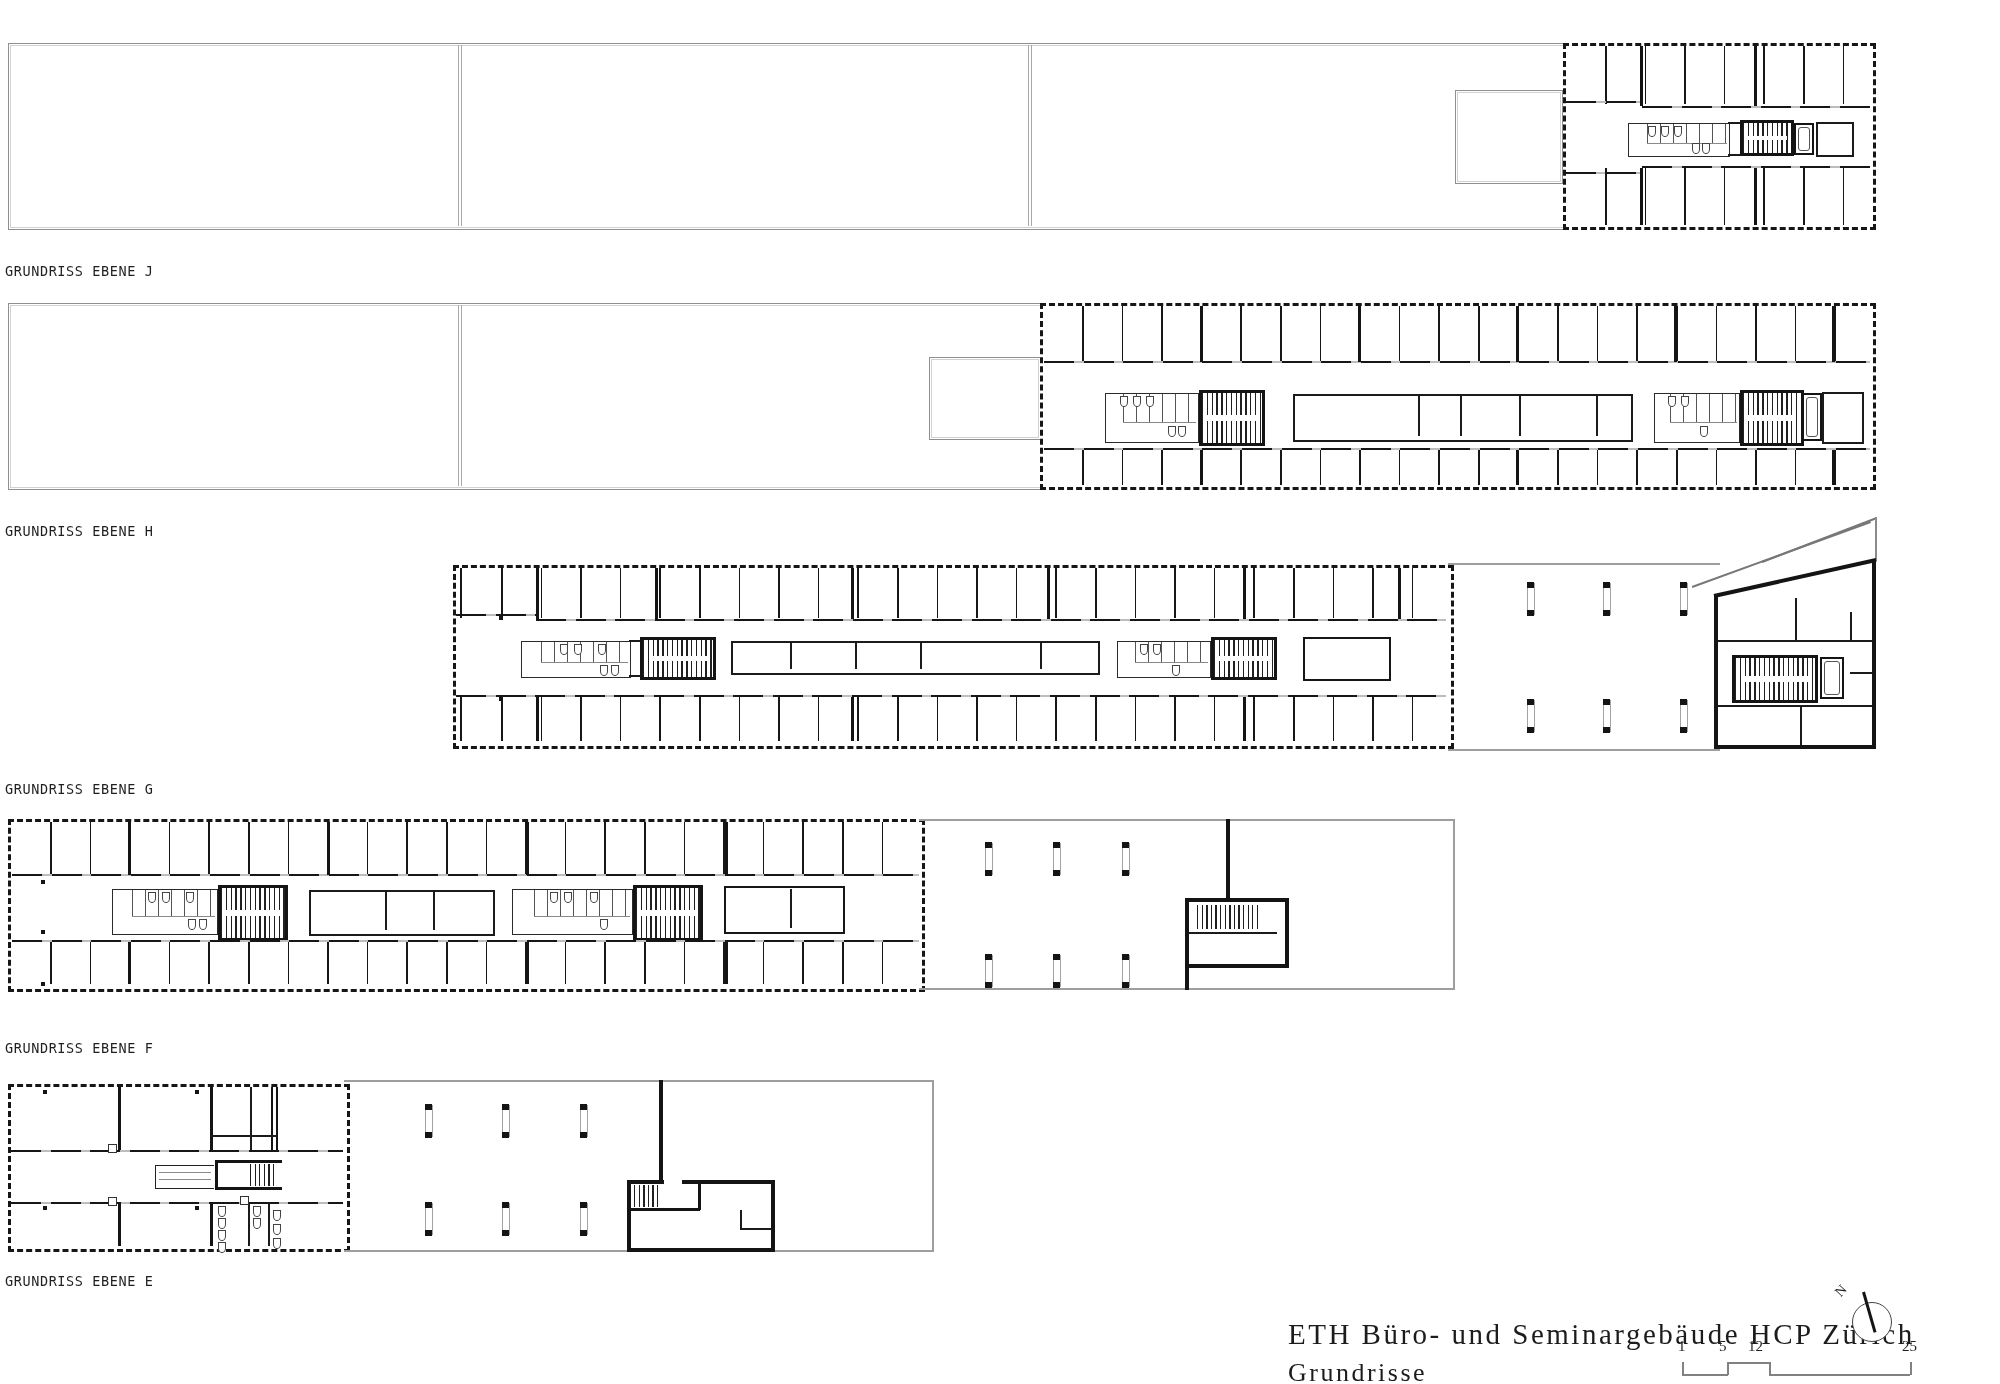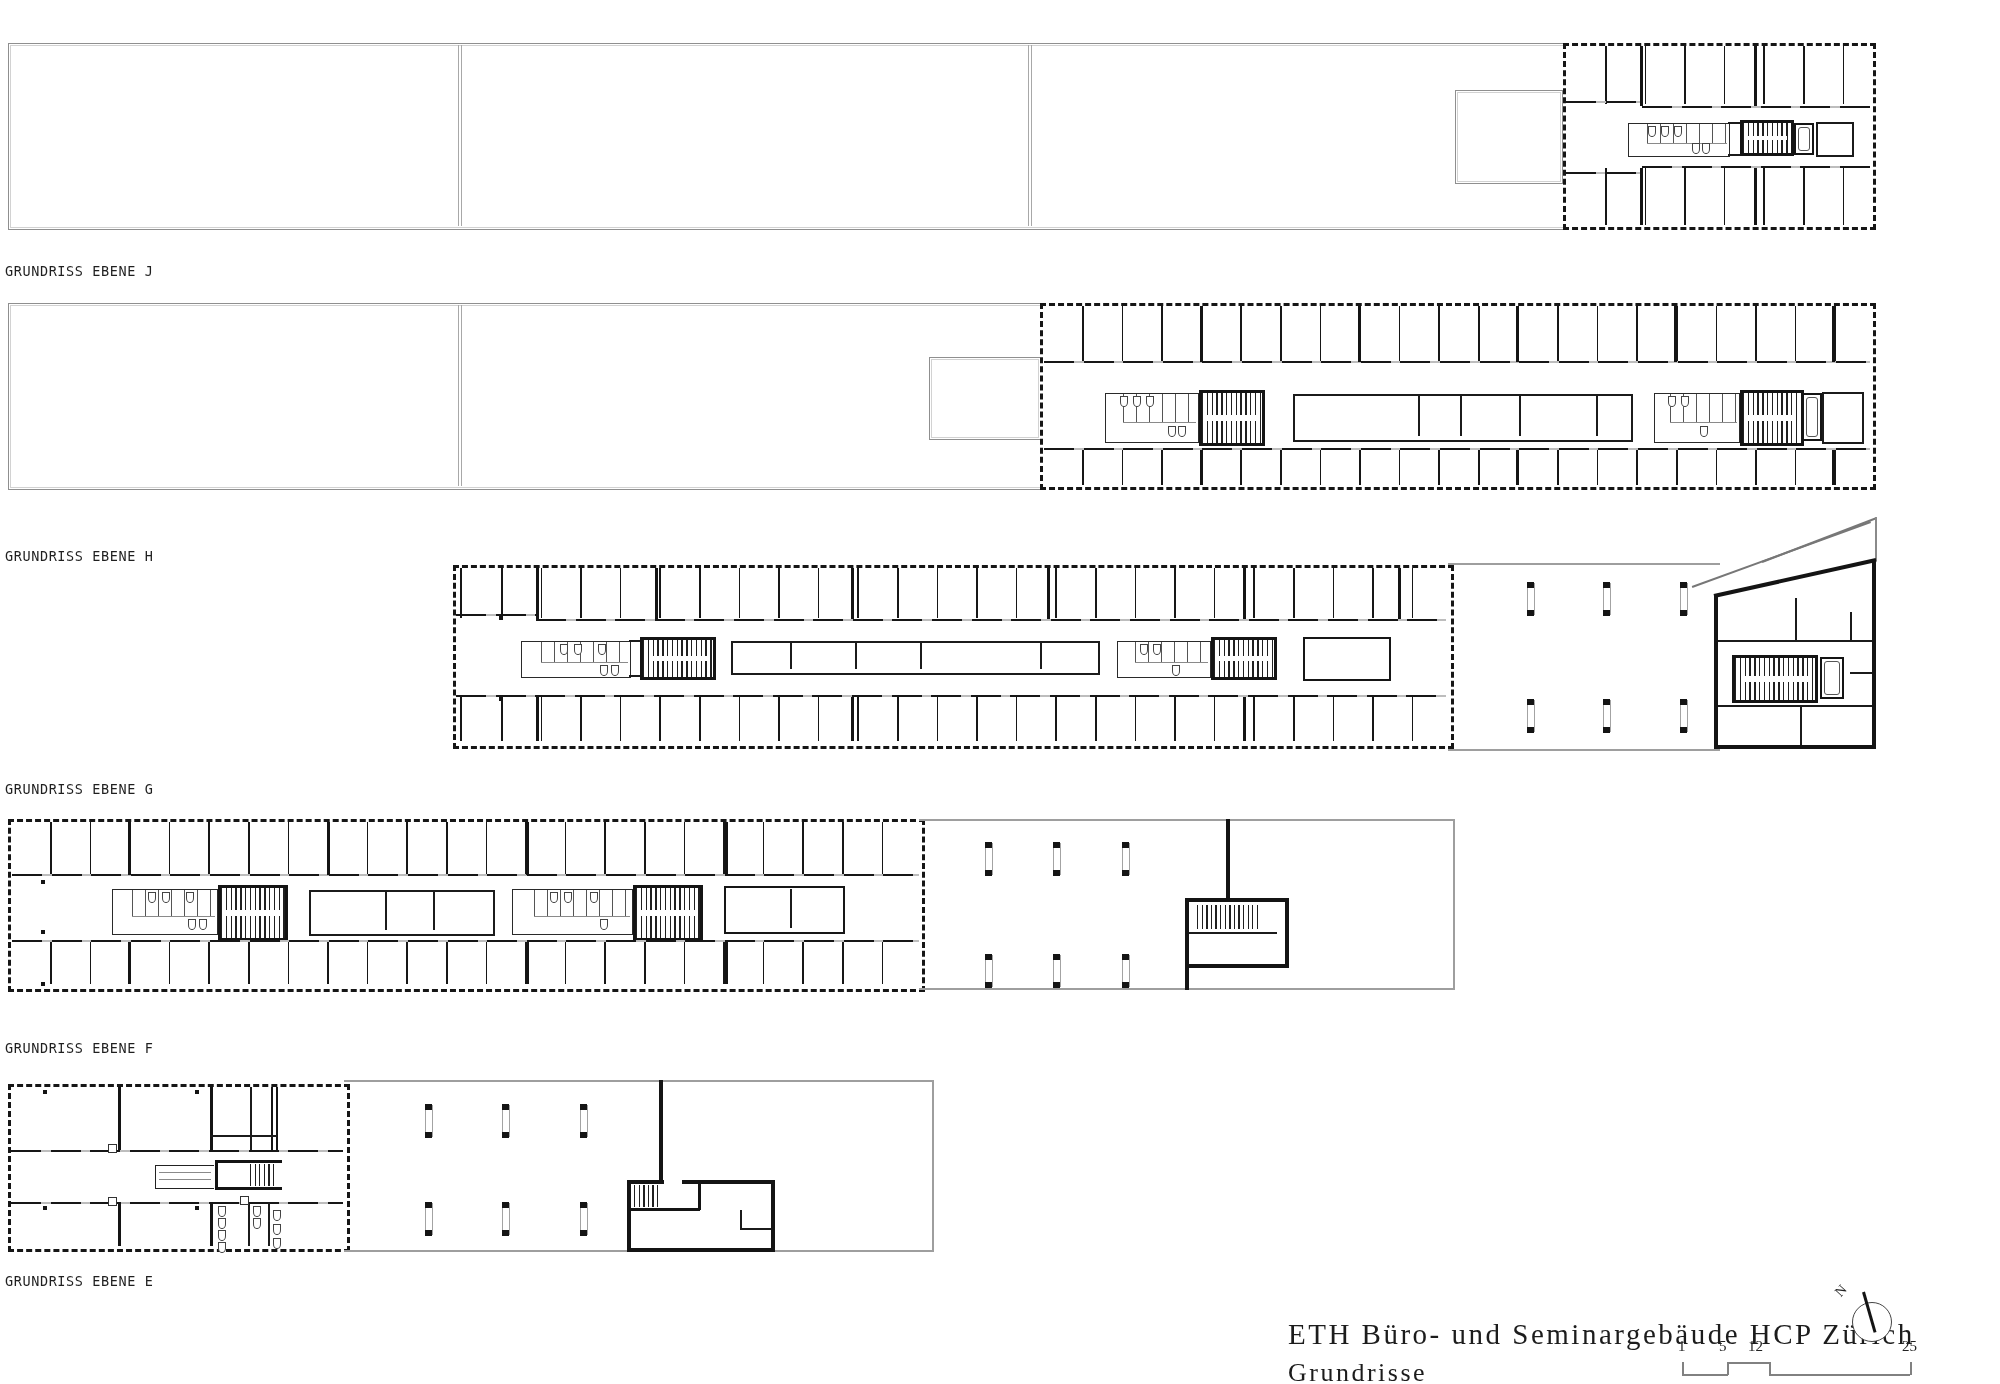--- a/index.html
+++ b/index.html
@@ -127,21 +127,21 @@
       </div>
     <div class="elev" style="left:1802px;top:393px;width:16px;height:44px">
         <i></i>
       </div>
     <div class="meet" style="left:1822px;top:392px;width:38px;height:48px"></div>
     <div class="corrline" style="left:1044px;top:448px;width:826px"></div>
     <div class="band" style="left:1044px;top:450px;width:826px;height:35px"></div>
     <div class="dw" style="left:1200px;top:450px;width:2.5px;height:35px"></div>
     <div class="dw" style="left:1516px;top:450px;width:2.5px;height:35px"></div>
     <div class="dw" style="left:1832px;top:450px;width:2.5px;height:35px"></div>
-    <div class="lbl" style="left:5px;top:548px">GRUNDRISS EBENE H</div>
+    <div class="lbl" style="left:5px;top:523px">GRUNDRISS EBENE H</div>
   </div>
 
   <div>
     <div class="dashedbox" style="left:453px;top:565px;width:995px;height:178px"></div>
     <div class="band" style="left:457px;top:568px;width:991px;height:50px;background-position-x:6px"></div>
     <div class="corrline" style="left:456px;top:614px;width:80px"></div>
     <div class="corrline" style="left:536px;top:619px;width:910px"></div>
     <div class="dw" style="left:536px;top:568px;width:2.5px;height:51px"></div>
     <div class="dw" style="left:655px;top:568px;width:2.5px;height:51px"></div>
     <div class="dw" style="left:851px;top:568px;width:2.5px;height:51px"></div>

